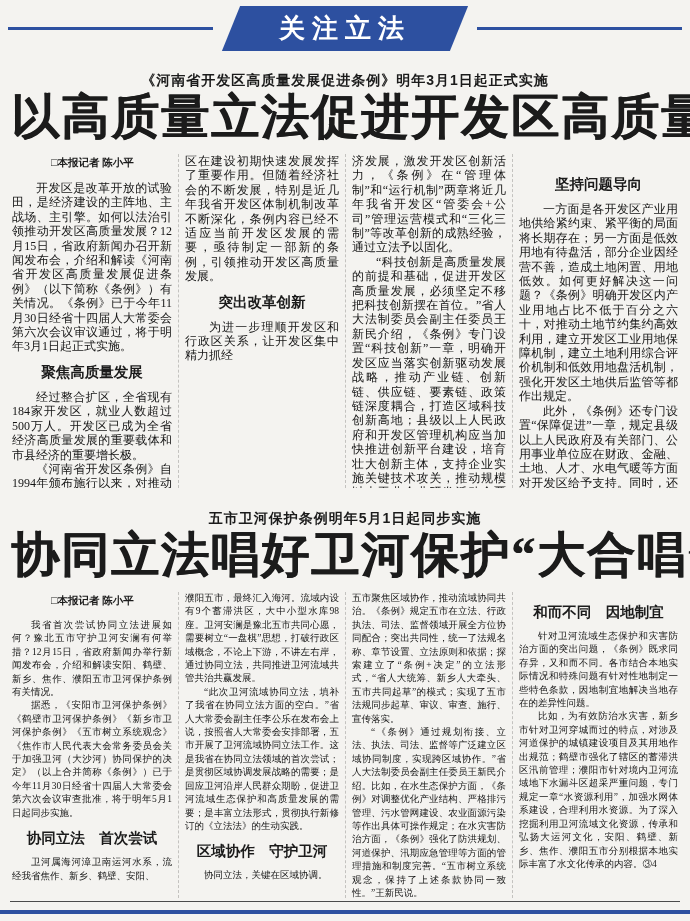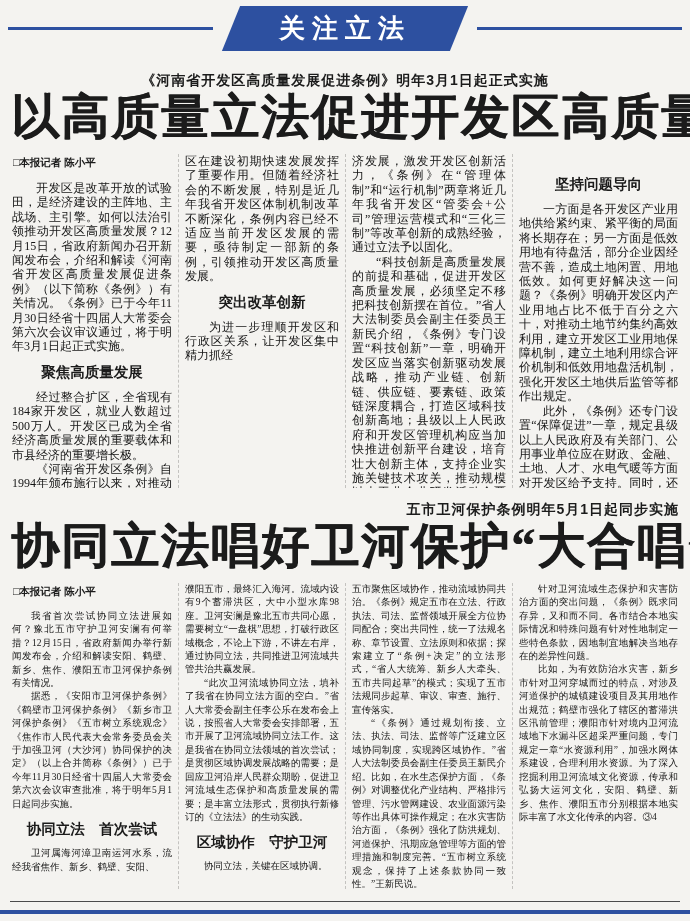--- a/index.html
+++ b/index.html
@@ -20,35 +20,36 @@
     display:block; transform:skewX(22deg); color:#fff; font-size:26px; font-weight:bold;
     letter-spacing:7px; font-family:"Liberation Sans","DejaVu Sans",sans-serif; white-space:nowrap;
   }
   
   .article{ margin:0 11px; }
   .kicker{
     text-align:center; font-weight:bold; font-size:14px; letter-spacing:1px;
     font-family:"Liberation Sans","DejaVu Sans",sans-serif;
   }
   .kicker1{ margin-top:25px; }
-  .kicker2{ margin-top:13px;text-align:right; }
+  .kicker2{ margin-top:22px; }
   .headline{
     text-align:left; font-size:48px; line-height:48px; font-weight:700; letter-spacing:2px;
     margin-top:3px; white-space:nowrap; text-shadow:0.7px 0 0 currentColor;
   }
   .cols{ display:flex; margin-top:13px; overflow:hidden; }
   .cols1{ height:334px; }
   .cols2{ height:306px; }
   .col{ width:25%; padding:0 6px; }
   .col:first-child{ padding-left:1px; }
   .col:last-child{ padding-right:1px; }
   .col + .col{ border-left:1px dashed #c3c2bf; }
   .byline{
     font-size:10.5px; font-weight:bold; margin:2px 0 11px 1px;
     font-family:"Liberation Sans","DejaVu Sans",sans-serif;
+    text-align:center;
   }
   .col p{
     font-size:12px; line-height:14.4px; text-align:justify; color:#151515;
   }
   .cols2 .col p{ font-size:9.5px; line-height:13.4px; }
   .indent{ text-indent:2em; }
   .sec-h{
     text-align:center; font-size:14.5px; font-weight:bold; margin:9px 0 8px;
     font-family:Liberation Serif, serif; white-space:nowrap;
   }
@@ -114,20 +115,21 @@
         <p>濮阳五市，最终汇入海河。流域内设有9个蓄滞洪区，大中小型水库98座。卫河安澜是豫北五市共同心愿，需要树立“一盘棋”思想，打破行政区域概念，不论上下游，不讲左右岸，通过协同立法，共同推进卫河流域共管共治共赢发展。</p>
         <p class="indent">“此次卫河流域协同立法，填补了我省在协同立法方面的空白。”省人大常委会副主任李公乐在发布会上说，按照省人大常委会安排部署，五市开展了卫河流域协同立法工作。这是我省在协同立法领域的首次尝试；是贯彻区域协调发展战略的需要；是回应卫河沿岸人民群众期盼，促进卫河流域生态保护和高质量发展的需要；是丰富立法形式，贯彻执行新修订的《立法法》的生动实践。</p>
         <div class="sec-h">区域协作　守护卫河</div>
         <p class="indent">协同立法，关键在区域协调。</p>
       </div>
       <div class="col">
         <p>五市聚焦区域协作，推动流域协同共治。《条例》规定五市在立法、行政执法、司法、监督领域开展全方位协同配合；突出共同性，统一了法规名称、章节设置、立法原则和依据；探索建立了“条例+决定”的立法形式，“省人大统筹、新乡人大牵头、五市共同起草”的模式；实现了五市法规同步起草、审议、审查、施行、宣传落实。</p>
         <p class="indent">“《条例》通过规划衔接、立法、执法、司法、监督等广泛建立区域协同制度，实现跨区域协作。”省人大法制委员会副主任委员王新民介绍。比如，在水生态保护方面，《条例》对调整优化产业结构、严格排污管理、污水管网建设、农业面源污染等作出具体可操作规定；在水灾害防治方面，《条例》强化了防洪规划、河道保护、汛期应急管理等方面的管理措施和制度完善。“五市树立系统观念，保持了上述条款协同一致性。”王新民说。</p>
       </div>
       <div class="col">
+        <div class="sec-h top2">和而不同　因地制宜</div>
         <p class="indent">针对卫河流域生态保护和灾害防治方面的突出问题，《条例》既求同存异，又和而不同。各市结合本地实际情况和特殊问题有针对性地制定一些特色条款，因地制宜地解决当地存在的差异性问题。</p>
         <p class="indent">比如，为有效防治水灾害，新乡市针对卫河穿城而过的特点，对涉及河道保护的城镇建设项目及其用地作出规范；鹤壁市强化了辖区的蓄滞洪区汛前管理；濮阳市针对境内卫河流域地下水漏斗区超采严重问题，专门规定一章“水资源利用”，加强水网体系建设，合理利用水资源。为了深入挖掘利用卫河流域文化资源，传承和弘扬大运河文化，安阳、鹤壁、新乡、焦作、濮阳五市分别根据本地实际丰富了水文化传承的内容。③4</p>
       </div>
     </div>
   </div>
 
   <div class="footer-rule"></div>
   <div class="footer-blue"></div>
 </div>
 

